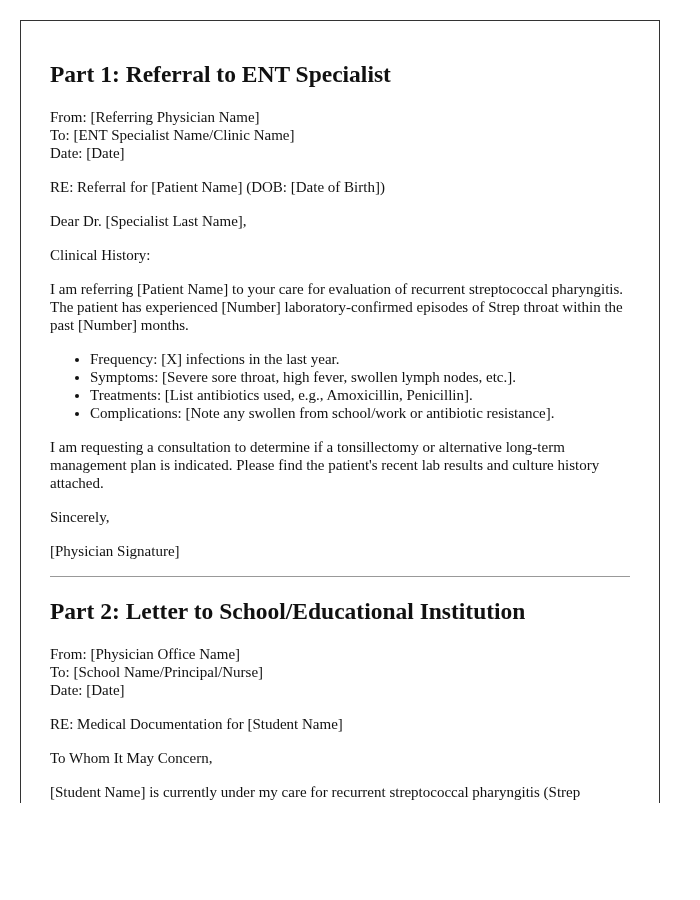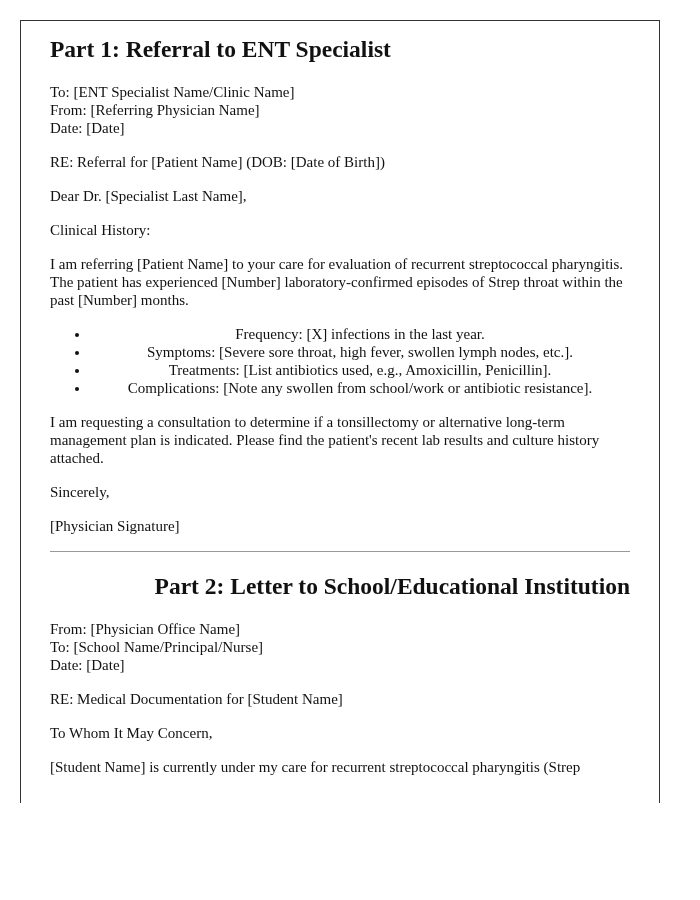--- a/index.html
+++ b/index.html
@@ -10,41 +10,41 @@
     .page {
       position: absolute; left: 20px; top: 20px; width: 640px; height: 1200px;
       border: 1px solid #333333; box-sizing: border-box;
       padding: 0 29px;
       font-family: "Liberation Serif", serif; font-size: 15px; color: #111111; line-height: 18px;
     }
     h2 {
       font-family: "Liberation Serif", serif; font-weight: bold; font-size: 23.5px;
       line-height: 28px; margin: 0; color: #111111;
     }
-    .h-part1 { margin-top: 14px; margin-bottom: 20px; }
-    .h-part2 { margin-top: 20px; margin-bottom: 20px; text-align: right; }
+    .h-part1 { margin-top: 39px; margin-bottom: 20px; }
+    .h-part2 { margin-top: 20px; margin-bottom: 20px; }
     p { margin: 0 0 16px 0; }
     ul { margin: 0 0 16px 0; padding-left: 40px; }
-    li { margin: 0; text-align: center; }
+    li { margin: 0; }
     hr.sep {
       border: none; border-top: 1px solid #999999; margin: 16px 0 0 0; height: 0;
     }
     .line { display: block; }
   </style>
 </head>
 <body>
 
 <div class="viewport">
   <div class="page">
 
     <h2 class="h-part1">Part 1: Referral to ENT Specialist</h2>
 
     <p>
+      <span class="line">From: [Referring Physician Name]</span>
       <span class="line">To: [ENT Specialist Name/Clinic Name]</span>
-      <span class="line">From: [Referring Physician Name]</span>
       <span class="line">Date: [Date]</span>
     </p>
 
     <p>RE: Referral for [Patient Name] (DOB: [Date of Birth])</p>
 
     <p>Dear Dr. [Specialist Last Name],</p>
 
     <p>Clinical History:</p>
 
     <p>I am referring [Patient Name] to your care for evaluation of recurrent streptococcal pharyngitis. The patient has experienced [Number] laboratory-confirmed episodes of Strep throat within the past [Number] months.</p>

